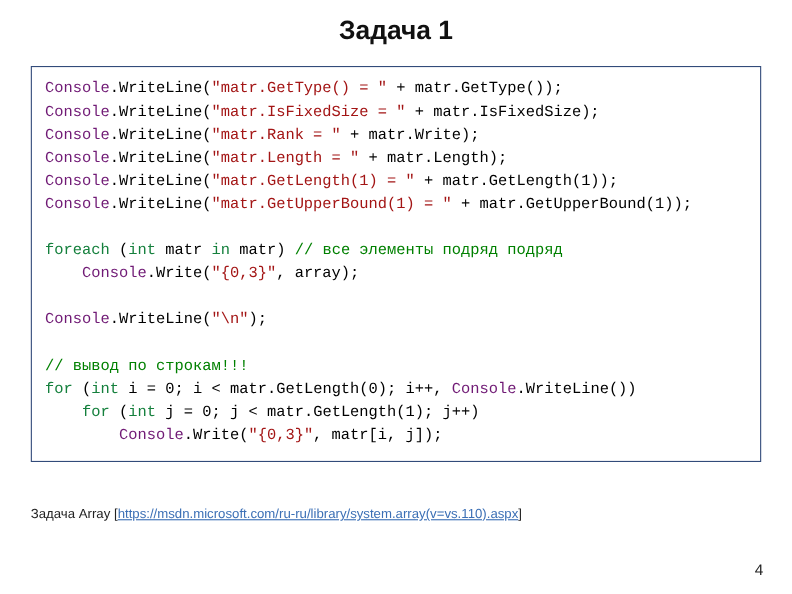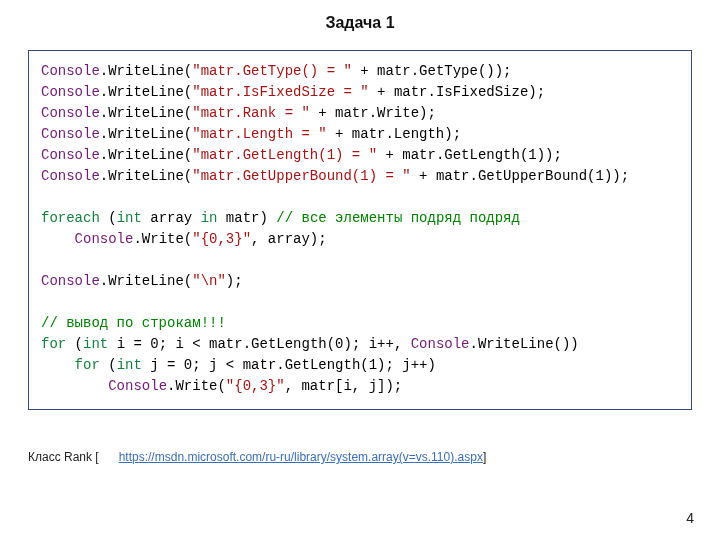--- a/index.html
+++ b/index.html
@@ -8,21 +8,21 @@
     width: 720px;
     height: 540px;
     background: #fff;
     font-family: Arial, Helvetica, sans-serif;
     position: relative;
     box-sizing: border-box;
   }
   .title {
     text-align: center;
     font-weight: bold;
-    font-size: 16px;
+    font-size: 24px;
     margin-top: 14px;
     color: #111;
   }
   .codebox {
     margin: 18px 28px 0 28px;
     border: 1px solid #324b7a;
     padding: 10px 12px 12px 12px;
     font-family: Consolas, "Courier New", monospace;
     font-size: 14px;
     line-height: 1.5;
@@ -34,21 +34,20 @@
   .tok-kw     { color: #15803d; }
   .tok-cmt    { color: #008000; }
   .caption {
     margin: 40px 28px 0 28px;
     font-size: 12px;
     color: #222;
   }
   .caption a {
     color: #3b6fb5;
     text-decoration: underline;
-    margin-left: 20px;
   }
   .pagenum {
     position: absolute;
     bottom: 14px;
     right: 26px;
     font-size: 14px;
     color: #222;
   }
 </style>
 </head>
@@ -56,27 +55,27 @@
 
 <div class="title">Задача 1</div>
 
 <div class="codebox" id="codebox"><span class="tok-type">Console</span><span>.WriteLine(</span><span class="tok-str">"matr.GetType() = "</span><span> + matr.GetType());</span>
 <span class="tok-type">Console</span><span>.WriteLine(</span><span class="tok-str">"matr.IsFixedSize = "</span><span> + matr.IsFixedSize);</span>
 <span class="tok-type">Console</span><span>.WriteLine(</span><span class="tok-str">"matr.Rank = "</span><span> + matr.Write);</span>
 <span class="tok-type">Console</span><span>.WriteLine(</span><span class="tok-str">"matr.Length = "</span><span> + matr.Length);</span>
 <span class="tok-type">Console</span><span>.WriteLine(</span><span class="tok-str">"matr.GetLength(1) = "</span><span> + matr.GetLength(1));</span>
 <span class="tok-type">Console</span><span>.WriteLine(</span><span class="tok-str">"matr.GetUpperBound(1) = "</span><span> + matr.GetUpperBound(1));</span>
 <span></span>
-<span class="tok-kw">foreach</span><span> (</span><span class="tok-kw">int</span><span> array </span><span class="tok-kw">in</span><span> matr) </span><span class="tok-cmt">// все элементы подряд подряд</span>
+<span class="tok-kw">foreach</span><span> (</span><span class="tok-kw">int</span><span> matr </span><span class="tok-kw">in</span><span> matr) </span><span class="tok-cmt">// все элементы подряд подряд</span>
 <span>    </span><span class="tok-type">Console</span><span>.Write(</span><span class="tok-str">"{0,3}"</span><span>, array);</span>
 <span></span>
 <span class="tok-type">Console</span><span>.WriteLine(</span><span class="tok-str">"\n"</span><span>);</span>
 <span></span>
 <span class="tok-cmt">// вывод по строкам!!!</span>
 <span class="tok-kw">for</span><span> (</span><span class="tok-kw">int</span><span> i = 0; i &lt; matr.GetLength(0); i++, </span><span class="tok-type">Console</span><span>.WriteLine())</span>
 <span>    </span><span class="tok-kw">for</span><span> (</span><span class="tok-kw">int</span><span> j = 0; j &lt; matr.GetLength(1); j++)</span>
 <span>        </span><span class="tok-type">Console</span><span>.Write(</span><span class="tok-str">"{0,3}"</span><span>, matr[i, j]);</span></div>
 
 <div class="caption">
-  <span>Класс Rank [</span><a href="#">https://msdn.microsoft.com/ru-ru/library/system.array(v=vs.110).aspx</a><span>]</span>
+  <span>Задача Array [</span><a href="#">https://msdn.microsoft.com/ru-ru/library/system.array(v=vs.110).aspx</a><span>]</span>
 </div>
 
 <div class="pagenum">4</div>
 
 </body></html>

